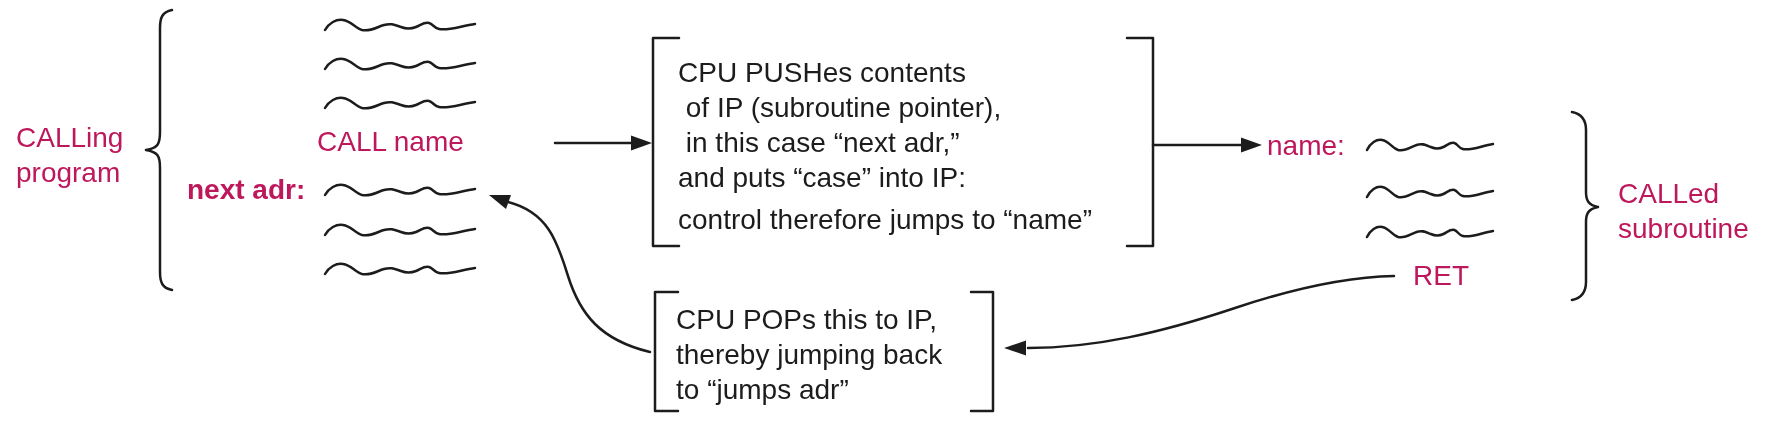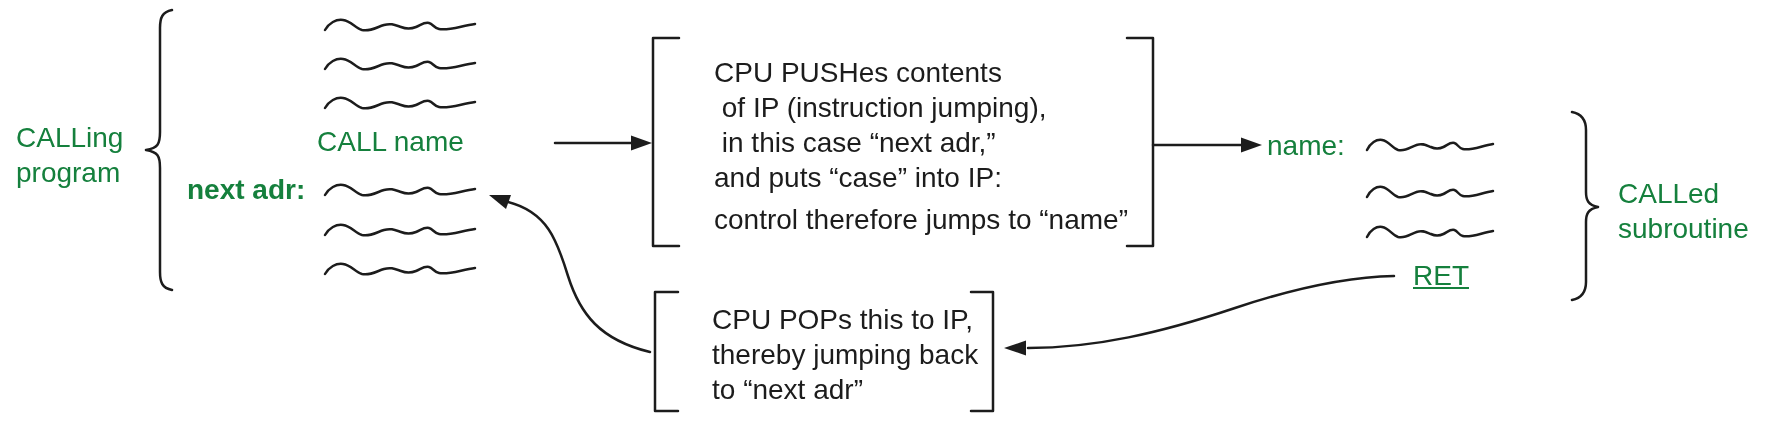--- a/index.html
+++ b/index.html
@@ -21,30 +21,29 @@
     left: 0;
     top: 0;
     width: 1777px;
     height: 427px;
   }
   .lbl {
     position: absolute;
     font-size: 28px;
     line-height: 35px;
     white-space: pre;
-    color: #15803d;
+    color: #be185d;
   }
   .boxtext {
     position: absolute;
     font-size: 28px;
     line-height: 35px;
   }
   .boxtext .box-line {
     white-space: pre;
-    margin-left: 36px;
   }
   .boxtext .box-line.gap-above {
     margin-top: 7px;
     text-align: right;
   }
   svg path, svg polyline, svg line {
     stroke: #1c1c1c;
     stroke-width: 2.5;
     fill: none;
     stroke-linecap: round;
@@ -113,32 +112,32 @@
 
   <div class="lbl" style="left:16px; top:120px;">CALLing
 program</div>
 
   <div class="lbl" style="left:187px; top:172px;font-weight:bold;">next adr:</div>
 
   <div class="lbl" style="left:317px; top:124px;">CALL name</div>
 
   <div class="boxtext" style="left:678px; top:55px;">
     <div class="box-line">CPU PUSHes contents</div>
-    <div class="box-line"> of IP (instruction jumping),</div>
+    <div class="box-line"> of IP (subroutine pointer),</div>
     <div class="box-line"> in this case “next adr,”</div>
     <div class="box-line">and puts “case” into IP:</div>
     <div class="box-line gap-above">control therefore jumps to “name”</div>
   </div>
 
   <div class="boxtext" style="left:676px; top:302px;">
     <div class="box-line">CPU POPs this to IP,</div>
     <div class="box-line">thereby jumping back</div>
-    <div class="box-line">to “next adr”</div>
+    <div class="box-line">to “jumps adr”</div>
   </div>
 
   <div class="lbl" style="left:1267px; top:128px;">name:</div>
 
-  <div class="lbl" style="left:1413px; top:258px;text-decoration:underline;">RET</div>
+  <div class="lbl" style="left:1413px; top:258px;">RET</div>
 
   <div class="lbl" style="left:1618px; top:176px;">CALLed
 subroutine</div>
 
 </div>
 
 </body></html>

